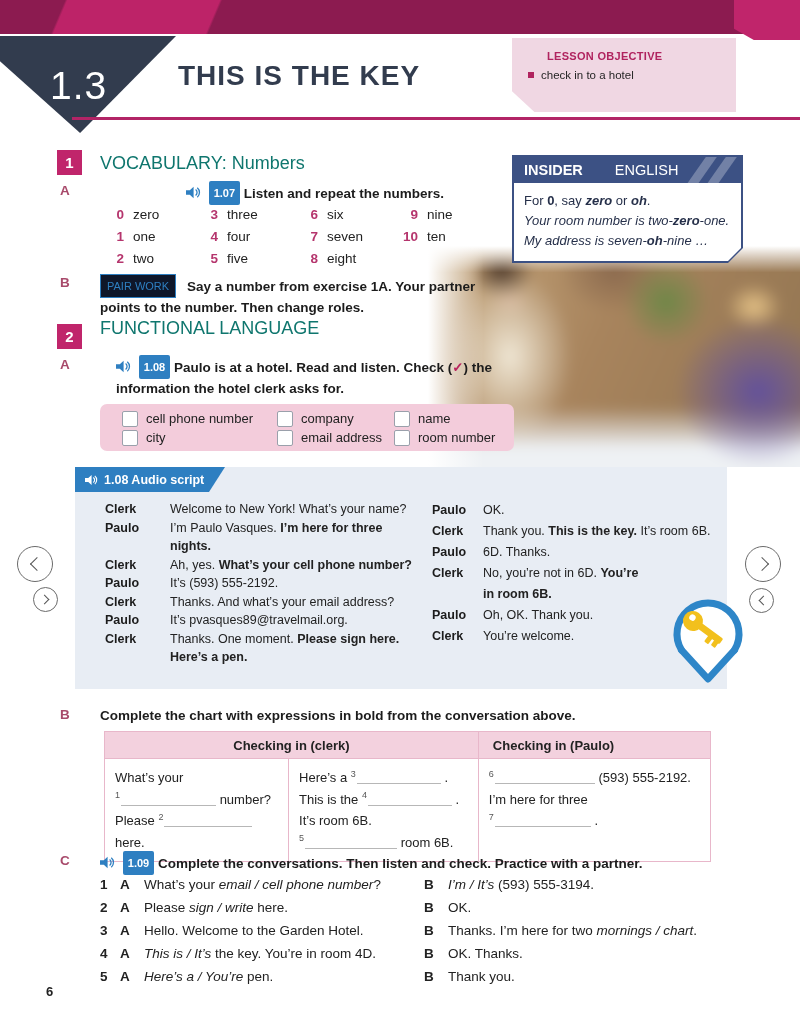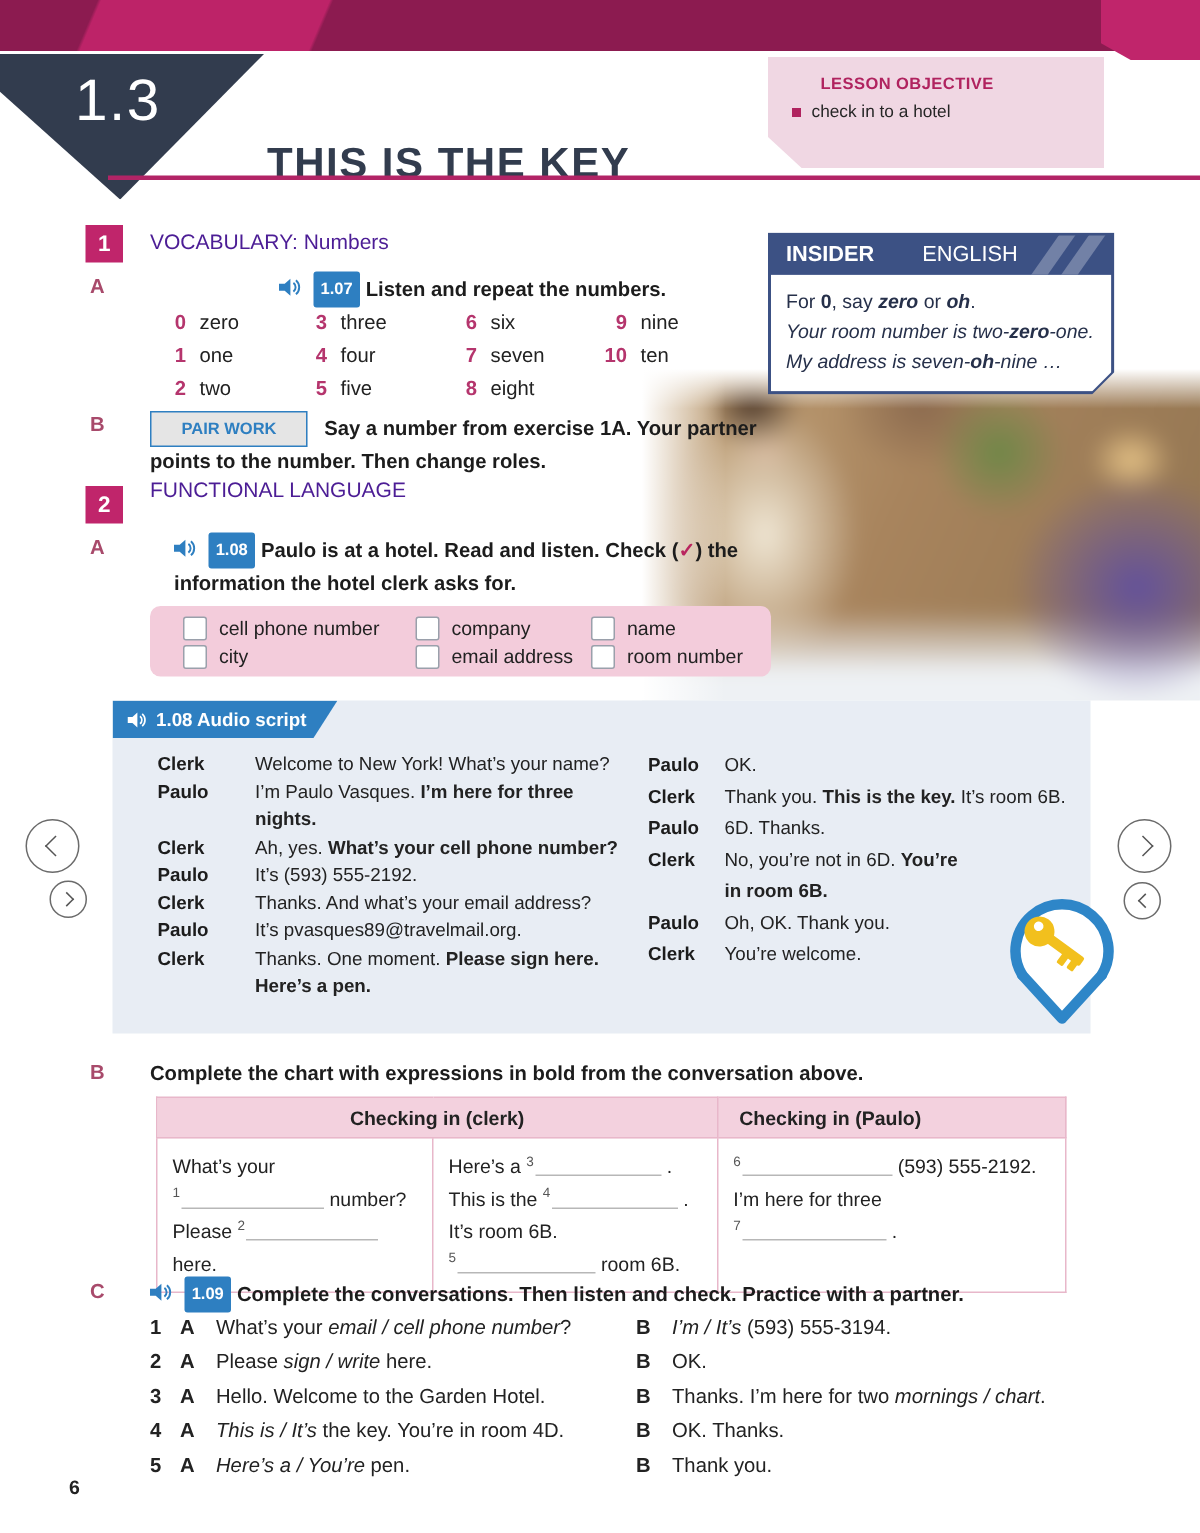--- a/index.html
+++ b/index.html
@@ -12,40 +12,40 @@
   .s-accent{color:#b9255f;font-weight:700}
   sup{font-size:9px;color:#555;line-height:0;margin-right:1px}
   .blank{display:inline-block;height:13px;border-bottom:1.3px solid #b7b7b7;vertical-align:-2px}
   
   .topbar{position:absolute;left:0;top:0;width:800px;height:34px;
     background:linear-gradient(113deg,#8c1b50 0%,#8c1b50 8%,#bd2368 8.3%,#bd2368 27%,#8c1b50 27.3%);}
   .topbar-end{position:absolute;right:0;top:0;width:66px;height:40px;background:#c0256b;
     clip-path:polygon(0 0,100% 0,100% 100%,30% 100%,0 72%);}
   .lesson-badge{position:absolute;left:0;top:36px;width:176px;height:97px;background:#323c4e;
     clip-path:polygon(0 0,100% 0,45.5% 100%,0 26%);}
-  .lesson-number{position:absolute;left:50px;top:10px;font-size:39px;color:#fff;letter-spacing:1px;}
-  .page-title{position:absolute;left:178px;top:60px;font-size:28px;font-weight:700;color:#323c4e;letter-spacing:1px;margin-top:33px;}
+  .lesson-number{position:absolute;left:50px;top:28px;font-size:39px;color:#fff;letter-spacing:1px;}
+  .page-title{position:absolute;left:178px;top:60px;font-size:28px;font-weight:700;color:#323c4e;letter-spacing:1px;}
   .title-rule{position:absolute;left:72px;top:117px;width:728px;height:3px;background:#b22466;}
   .objective{position:absolute;left:512px;top:38px;width:224px;height:74px;background:#f0d7e3;
     clip-path:polygon(0 0,100% 0,100% 100%,10% 100%,0 72%);box-sizing:border-box;padding:12px 0 0 16px;}
   .objective-title{font-size:11px;font-weight:700;color:#b0235f;letter-spacing:.3px;padding-left:19px;}
   .objective-item{display:flex;align-items:center;margin-top:7px;}
   .objective-bullet{width:6px;height:6px;background:#b0235f;margin-right:7px;flex:none;}
   .objective-text{font-size:11.5px;color:#262626;}
   
   .secnum{position:absolute;width:25px;height:25px;background:#c0256b;color:#fff;font-weight:700;
     font-size:15px;display:flex;align-items:center;justify-content:center;z-index:2;}
-  .sectitle{position:absolute;left:100px;font-size:14px;color:#4c1d95;z-index:2;}
+  .sectitle{position:absolute;left:100px;font-size:18px;color:#0f766e;z-index:2;}
   .rowletter{position:absolute;left:60px;color:#a84a6b;font-weight:700;font-size:13.5px;z-index:2;}
   .instr{font-weight:700;font-size:13.5px;color:#1c1c1c;line-height:20px;}
   .track{display:inline-block;background:#2e7fc1;color:#fff;font-weight:700;font-size:11px;
     padding:2px 5px;border-radius:2px;vertical-align:1px;}
   .spk{vertical-align:-1px;margin-right:4px;}
-  .chip{display:inline-block;border:1.5px solid #2e7fc1;color:#2e7fc1;font-size:11px;font-weight:700;
-    padding:1px 20px;margin-right:7px;vertical-align:1px;background:#e5e5e5;}
+  .chip{display:inline-block;border:1.5px solid #2e7fc1;color:#2e7fc1;font-size:11px;font-weight:400;
+    padding:1px 6px;margin-right:7px;vertical-align:1px;background:#0f172a;}
   
   .a1-row{position:absolute;left:105px;top:181px;width:420px;z-index:2;text-align:center;}
   .numbers{position:absolute;left:104px;top:204px;display:flex;z-index:2;}
   .numcol{display:flex;flex-direction:column;}
   .numcol .nrow{line-height:22px;font-size:13.5px;}
   .numcol .n{display:inline-block;width:20px;text-align:right;color:#b5356d;font-weight:700;}
   .numcol .w{margin-left:9px;color:#222;}
   .c1{width:94px}.c2{width:100px}.c3{width:100px}.c4{width:96px}
   .b1-row{position:absolute;left:100px;top:274px;width:405px;z-index:2;}
   

